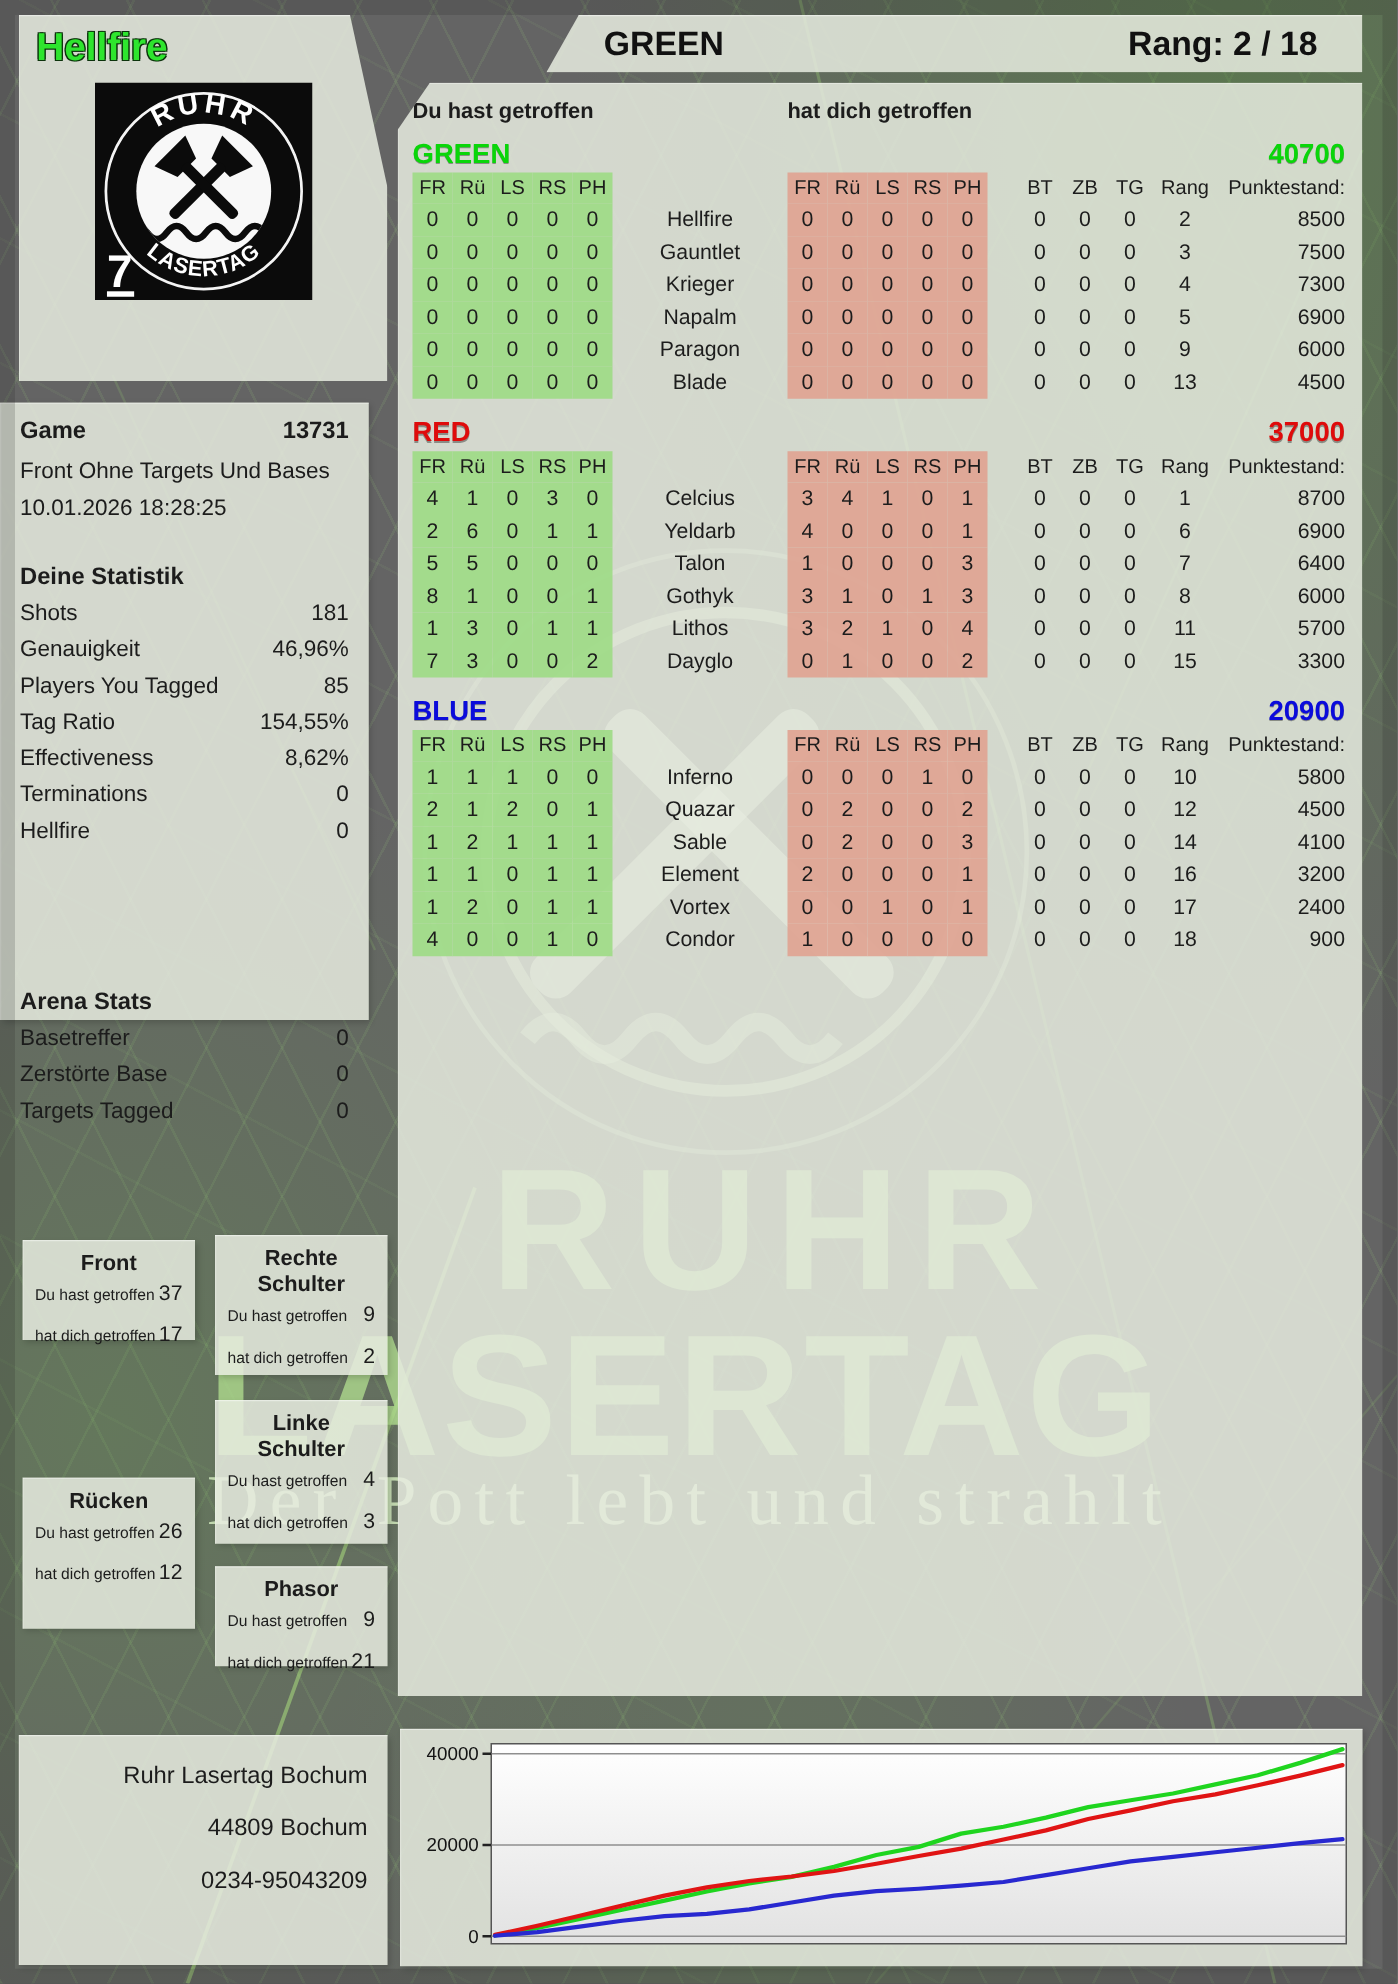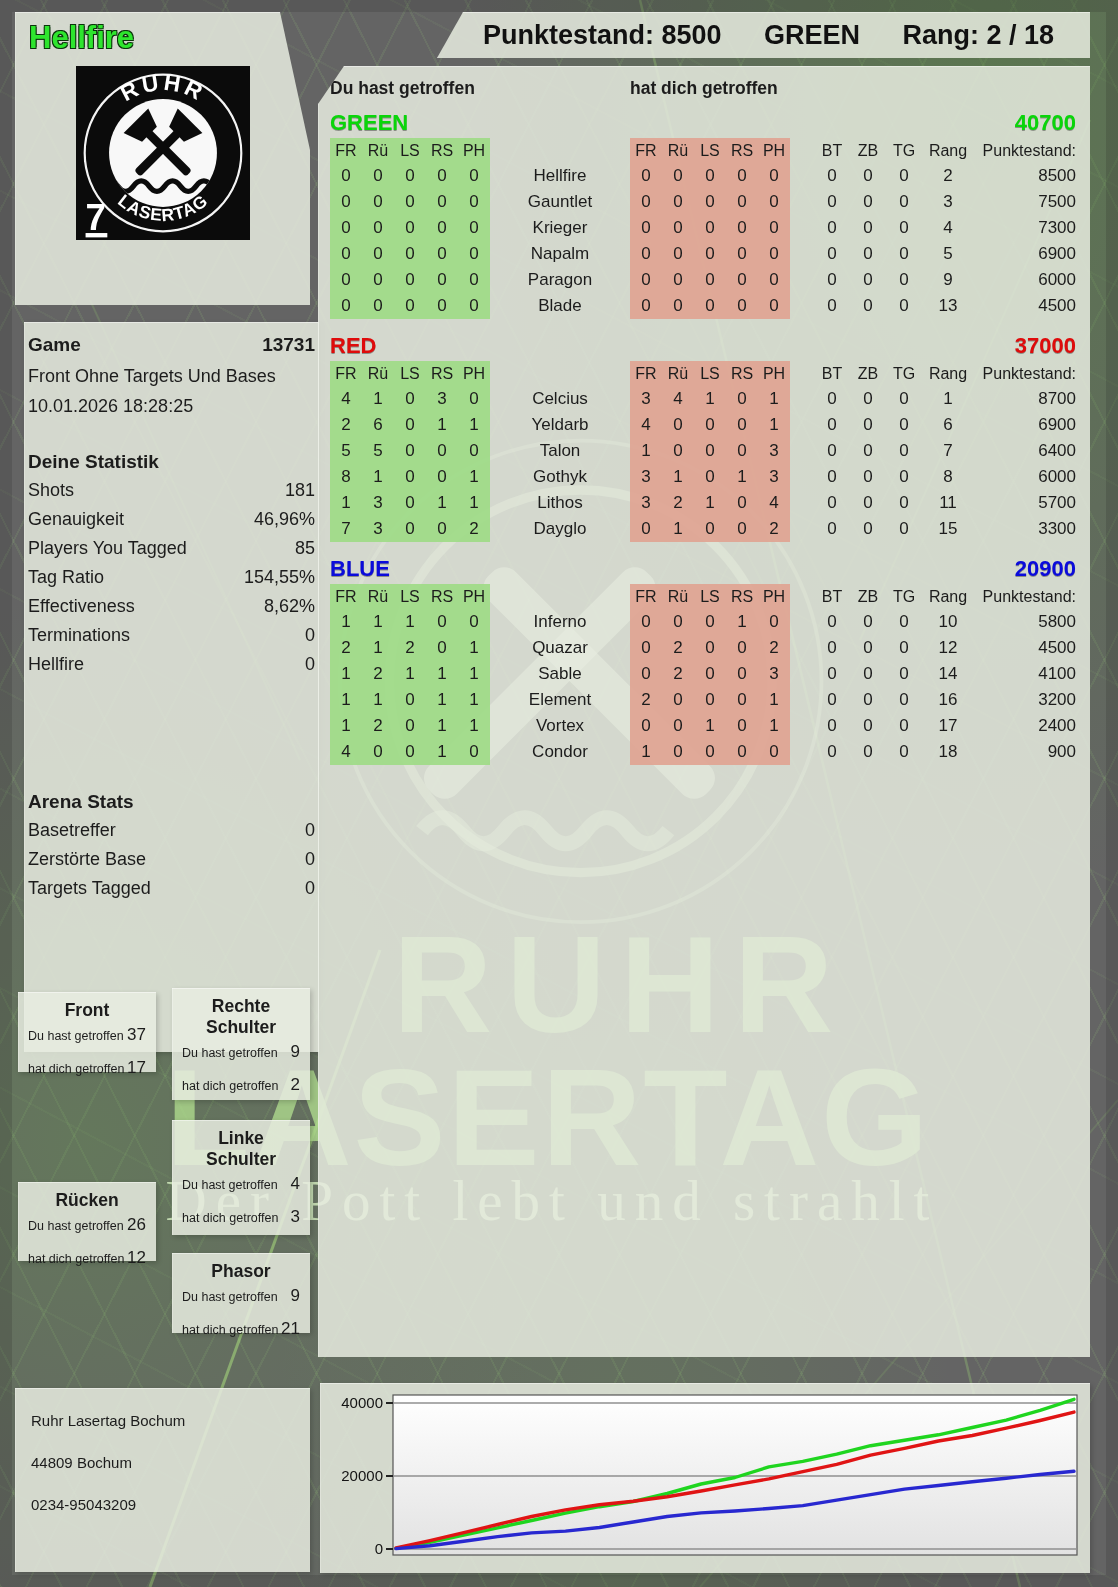--- a/index.html
+++ b/index.html
@@ -35,42 +35,42 @@
   .player-title{padding:8px 0 0 14px;font-size:31px;font-weight:bold;color:#2ee52e;
       text-shadow:-1px -1px 0 #0c330c,1px -1px 0 #0c330c,-1px 1px 0 #0c330c,1px 1px 0 #0c330c;}
   .logo-svg{display:block;margin:10px auto 0;width:174px;height:174px;}
 
   .points-panel{left:437px;top:12px;width:653px;height:46px;
       clip-path:polygon(26px 0,100% 0,100% 100%,0 100%);
       display:flex;align-items:center;justify-content:space-between;
       padding:0 36px 0 46px;box-sizing:border-box;font-size:27px;font-weight:bold;color:#111;}
 
   
-  .game-panel{left:24px;top:322px;width:295px;height:730px;padding:12px 4px;box-sizing:border-box;font-size:18px;}
+  .game-panel{left:0;top:322px;width:295px;height:494px;padding:12px 16px;box-sizing:border-box;font-size:18px;}
   .game-row{display:flex;justify-content:space-between;font-size:19px;font-weight:bold;}
   .mode-line{margin-top:10px;}
   .date-line{margin-top:9px;}
   .sec-title{font-size:19px;font-weight:bold;margin-top:34px;margin-bottom:3px;}
   .sec-title.arena{margin-top:112px;}
   .stat-row{display:flex;justify-content:space-between;line-height:29px;}
 
   .bp{padding:8px 10px;box-sizing:border-box;width:138px;}
   .bp0{left:172px;top:988px;height:112px;}
   .bp1{left:18px;top:992px;height:80px;}
   .bp2{left:172px;top:1120px;height:115px;}
-  .bp3{left:18px;top:1182px;height:79px;}
+  .bp3{left:18px;top:1182px;height:121px;}
   .bp4{left:172px;top:1253px;height:80px;}
   .bp-title{font-size:17.5px;font-weight:bold;text-align:center;margin-bottom:2px;}
   .bp-row{display:flex;justify-content:space-between;align-items:baseline;margin-top:4px;}
   .bp-row+.bp-row{margin-top:13px;}
   .bp-l{font-size:12.5px;}
   .bp-v{font-size:17px;}
 
   .address-panel{left:15px;top:1388px;width:295px;height:184px;padding:12px 16px;box-sizing:border-box;}
-  .addr-line{font-size:15px;line-height:42px;}
+  .addr-line{font-size:19px;line-height:42px;text-align:right;}
 
   
   .main-panel{left:318px;top:66px;width:772px;height:1291px;
       clip-path:polygon(26px 0,100% 0,100% 100%,0 100%,0 38px);}
   .col-head{position:absolute;top:12px;font-size:17.5px;font-weight:bold;}
   .col-head.you{left:12px;}
   .col-head.them{left:312px;}
   #teams{position:absolute;left:12px;top:42px;right:0;}
   .team{margin-bottom:12px;}
   .team-head{display:flex;justify-content:space-between;align-items:center;height:30px;
@@ -149,21 +149,20 @@
       </text>
       <text font-size="20" font-weight="bold" fill="#fff" letter-spacing="1" font-family="Liberation Sans, sans-serif">
         <textPath href="#arcB" startOffset="50%" text-anchor="middle">LASERTAG</textPath>
       </text>
       <text x="11" y="188" font-size="42" font-weight="bold" fill="#fff" font-family="Liberation Sans, sans-serif">7</text>
       <rect x="11" y="192" width="25" height="5" fill="#fff"></rect>
     </svg>
   </div>
 
   <div class="panel points-panel">
-    <span>Punktestand: 8500</span>
     <span>GREEN</span>
     <span>Rang: 2 / 18</span>
   </div>
 
   <div class="panel game-panel">
     <div class="game-row">
       <span>Game</span>
       <span>13731</span>
     </div>
     <div class="mode-line">Front Ohne Targets Und Bases</div>

